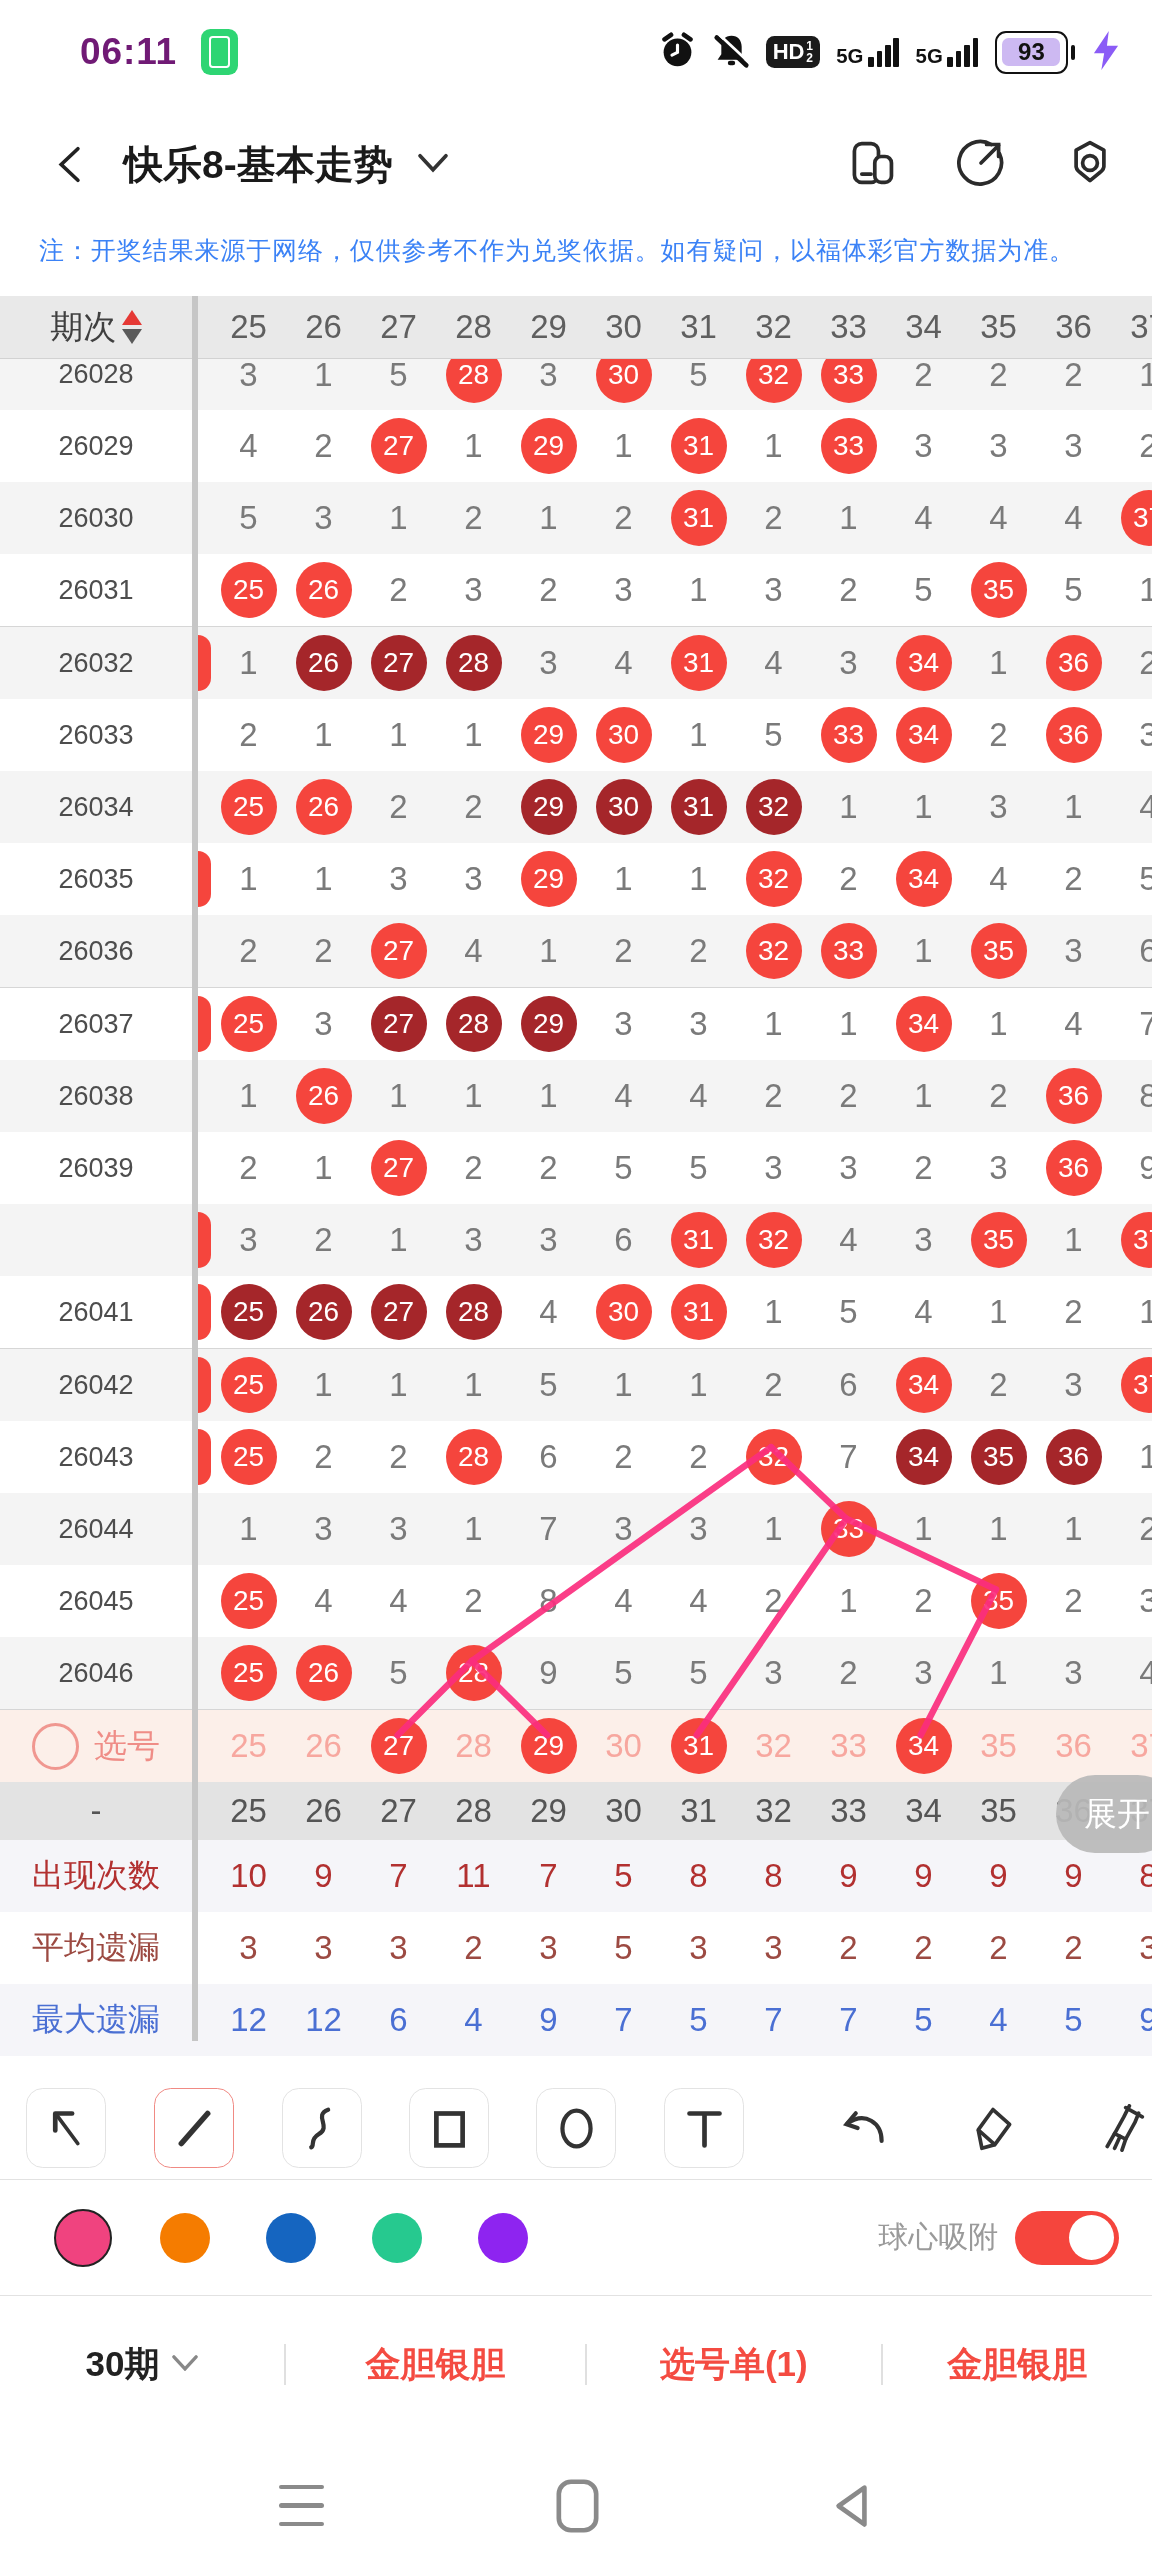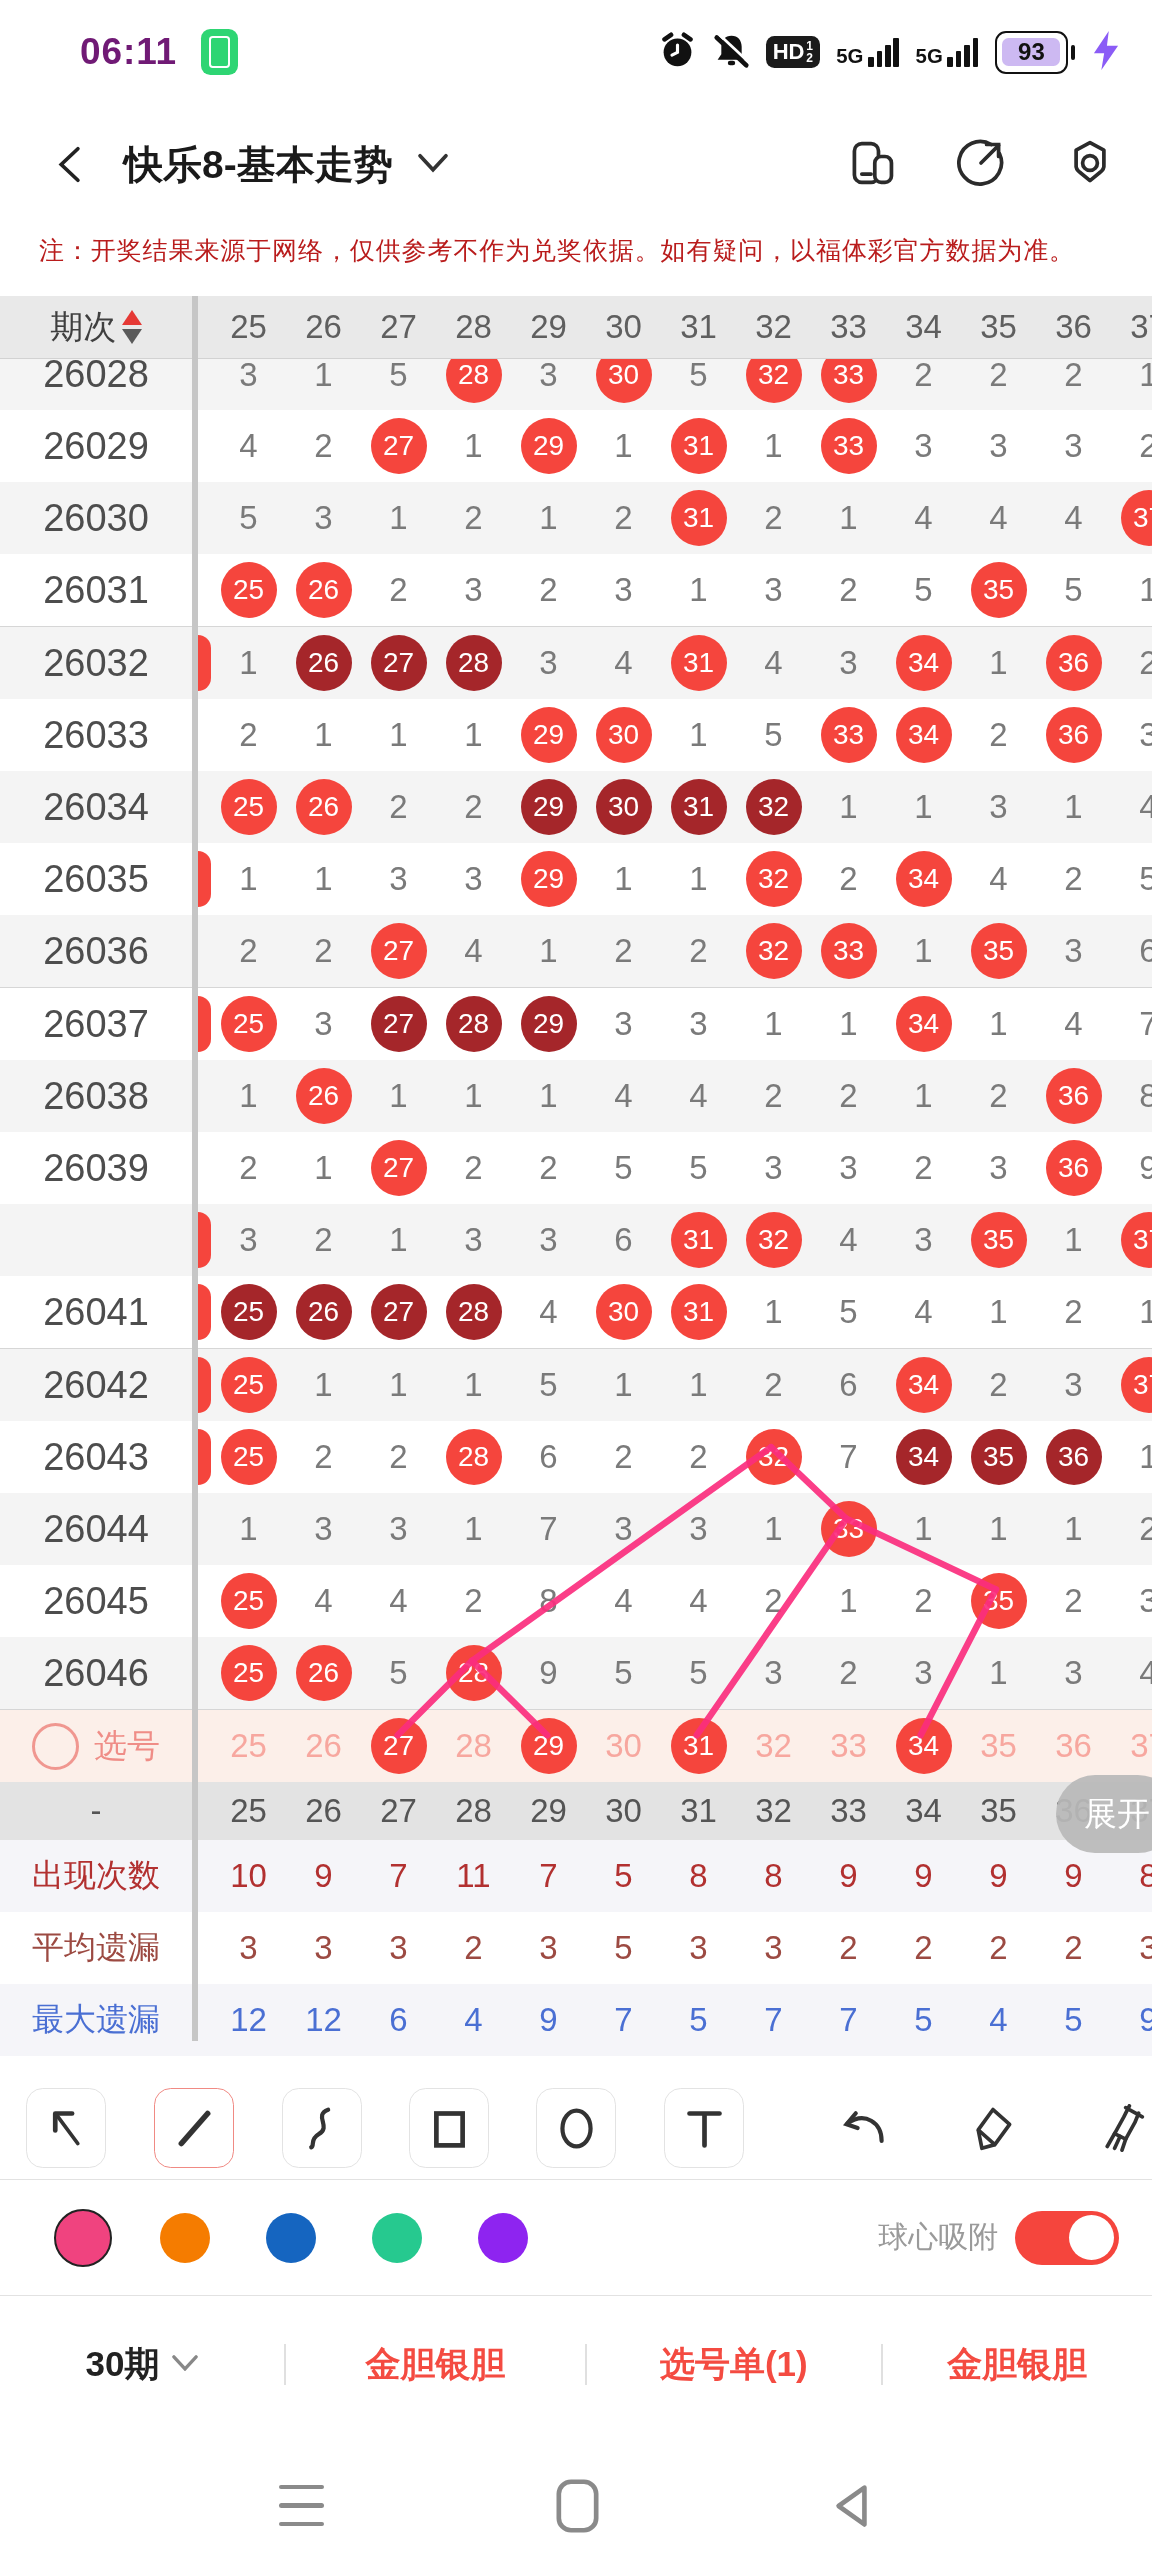--- a/index.html
+++ b/index.html
@@ -20,41 +20,41 @@
   .batt .shell{width:69px;height:39px;border:2.8px solid #111;border-radius:11px;display:flex;align-items:center;justify-content:center;}
   .batt .lvl{width:58px;height:28px;border-radius:6.5px;display:flex;align-items:center;justify-content:center;font-size:24px;color:#111;font-weight:600;}
   .batt .nub{width:4.6px;height:15px;background:#111;border-radius:1.9px;margin-left:2.8px;}
   
   .app-header{position:absolute;top:104px;left:0;width:1152px;height:121px;display:flex;align-items:center;}
   .back{margin-left:52px;width:37px;height:37px;flex:none;}
   .title{font-size:39px;font-weight:700;color:#1a1a1a;margin-left:35px;}
   .title-caret{margin-left:24px;flex:none;}
   .hdr-icons{margin-left:auto;margin-right:37px;display:flex;align-items:center;gap:59px;}
   
-  .notice{position:absolute;top:234px;left:39px;width:1078px;font-size:25px;color:#b91c1c;letter-spacing:0.9px;}
+  .notice{position:absolute;top:234px;left:39px;width:1078px;font-size:25px;color:#3b82f6;letter-spacing:0.9px;}
   
   .trend-table{position:absolute;top:296px;left:0;width:1152px;height:1745px;background:#fff;border-bottom:0.9px solid #ddd;}
   .col-divider{position:absolute;left:192px;top:0;bottom:0;width:5.6px;background:#c6c6c6;z-index:4;}
   .thead{position:relative;height:62px;background:#e9e9e9;border-bottom:0.9px solid #d2d2d2;overflow:hidden;}
   .period-col{position:absolute;left:0;top:0;bottom:0;width:192px;display:flex;align-items:center;justify-content:center;}
   .ph-label{font-size:33px;color:#3f3f3f;}
   .sort{display:inline-flex;flex-direction:column;margin-left:5.6px;gap:3.7px;}
   .tri{width:0;height:0;border-left:10.2px solid transparent;border-right:10.2px solid transparent;}
   .tri.up{border-bottom:15px solid #e53935;}
   .tri.down{border-top:15px solid #5a5a5a;}
   .cells{margin-left:211px;display:flex;height:100%;align-items:center;}
   .cell{flex:0 0 75px;display:flex;align-items:center;justify-content:center;}
   .hnum{font-size:33px;color:#5f5f5f;}
   .t-row{position:relative;height:72px;overflow:hidden;}
   .t-row.partial{height:51px;}
   .t-row.partial .row-inner{margin-top:-20.4px;}
   .row-inner{position:relative;height:72px;}
   .t-row.shade{background:#f4f4f4;}
   .t-row.gend{border-bottom:1.9px solid #d6d6d6;}
-  .period-txt{font-size:38px;color:#4d4d4d;}
+  .period-txt{font-size:27px;color:#4d4d4d;}
   .num{font-size:33px;color:#7a7a7a;}
   .ball{width:56px;height:56px;border-radius:50%;display:flex;align-items:center;justify-content:center;
         color:#fff;font-size:28px;flex:none;}
   .sliver{position:absolute;left:198px;top:8px;width:13px;height:56px;border-radius:0 28px 28px 0;}
   
   .pick-row{position:relative;height:72px;}
   .pick-label-wrap{display:flex;align-items:center;justify-content:center;gap:15px;}
   .pick-circle{width:41px;height:41px;border-radius:50%;border:3.7px solid #f09790;}
   .pick-label{font-size:33px;color:#ef8d87;}
   .pick-num{font-size:33px;color:#f7a79f;}

